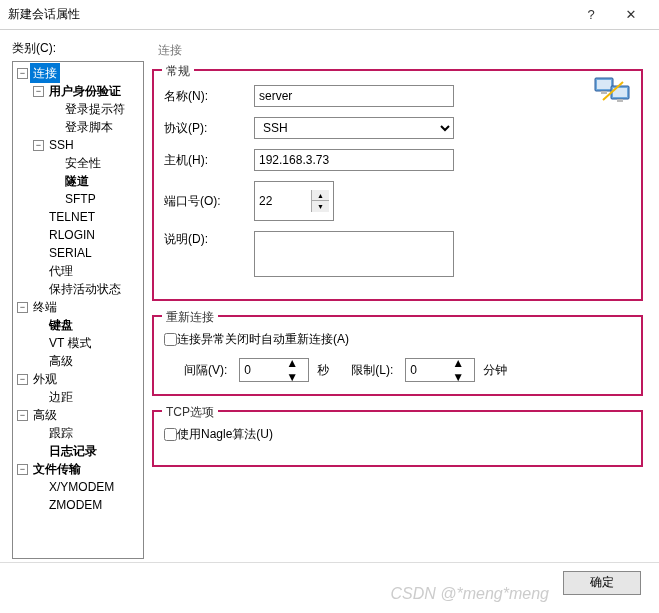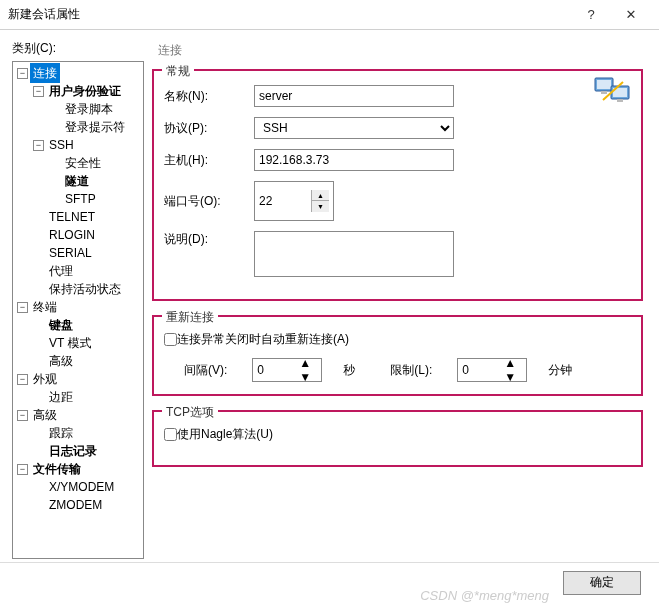--- a/index.html
+++ b/index.html
@@ -27,28 +27,28 @@
 .frow input[type=text] { width: 200px; }
 .frow select { width: 200px; }
 .frow .numwrap { display: flex; align-items: center; width: 80px; height: 40px; border: 1px solid #888; }
 .frow .numwrap input { border: none; width: 56px; height: 20px; padding: 0 4px; outline: none; }
 .frow .spin { width: 18px; display: flex; flex-direction: column; border-left: 1px solid #aaa; }
 .frow .spin div { height: 11px; text-align: center; font-size: 7px; line-height: 11px; background: #eee; border-bottom: 1px solid #aaa; cursor: pointer; }
 .frow .spin div:last-child { border-bottom: none; }
 .frow textarea { width: 200px; height: 46px; border: 1px solid #888; resize: none; }
 .checkbox-row { display: flex; align-items: center; margin-bottom: 10px; gap: 0; }
 .checkbox-row input { width: 13px; height: 13px; }
-.inline-row { display: flex; align-items: center; gap: 21px; padding-left: 20px; }
+.inline-row { display: flex; align-items: center; gap: 8px; padding-left: 20px; }
 .inline-row .ilab { margin-right: 4px; }
 .inline-row .numwrap2 { display: flex; align-items: center; width: 70px; height: 24px; border: 1px solid #888; }
 .inline-row .numwrap2 input { border: none; width: 46px; height: 20px; padding: 0 4px; outline: none; }
 .comp-icon { position: absolute; right: 14px; top: 34px; width: 40px; height: 36px; }
 .footer { height: 40px; display: flex; align-items: center; justify-content: flex-end; padding: 0 18px; gap: 12px; border-top: 1px solid #ddd; }
 .footer button { width: 78px; height: 24px; border: 1px solid #888; background: #e6e6e6; cursor: pointer; }
-.watermark { position: absolute; right: 110px; bottom: 10px; color: #ccc; font-style: italic; font-size: 13px; pointer-events: none; margin-left: 28px; }
+.watermark { position: absolute; right: 110px; bottom: 10px; color: #ccc; font-style: italic; font-size: 16px; pointer-events: none; margin-left: 28px; }
 </style>
 </head>
 <body>
 
 <div class="titlebar">
   <div class="title">新建会话属性</div>
   <div class="btn">?</div>
   <div class="btn">✕</div>
 </div>
 
@@ -62,26 +62,26 @@
           <span class="lbl sel">连接</span>
         </div>
         <div class="tree-row">
           <span class="sp" style="width: 20px;"></span>
           <span class="tog">−</span>
           <span class="lbl bold">用户身份验证</span>
         </div>
         <div class="tree-row">
           <span class="sp" style="width: 36px;"></span>
           <span class="sp" style="width: 13px;"></span>
+          <span class="lbl">登录提示符</span>
+        </div>
+        <div class="tree-row">
+          <span class="sp" style="width: 36px;"></span>
+          <span class="sp" style="width: 13px;"></span>
           <span class="lbl">登录脚本</span>
-        </div>
-        <div class="tree-row">
-          <span class="sp" style="width: 36px;"></span>
-          <span class="sp" style="width: 13px;"></span>
-          <span class="lbl">登录提示符</span>
         </div>
         <div class="tree-row">
           <span class="sp" style="width: 20px;"></span>
           <span class="tog">−</span>
           <span class="lbl">SSH</span>
         </div>
         <div class="tree-row">
           <span class="sp" style="width: 36px;"></span>
           <span class="sp" style="width: 13px;"></span>
           <span class="lbl">安全性</span>

